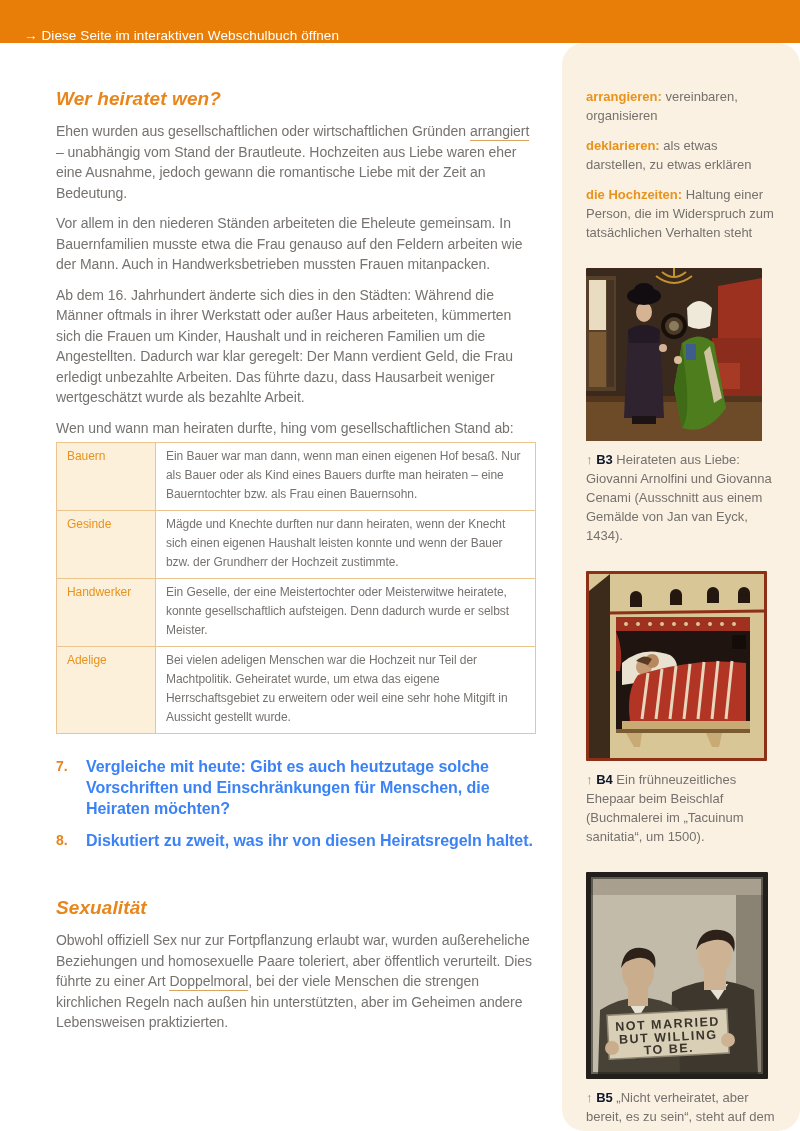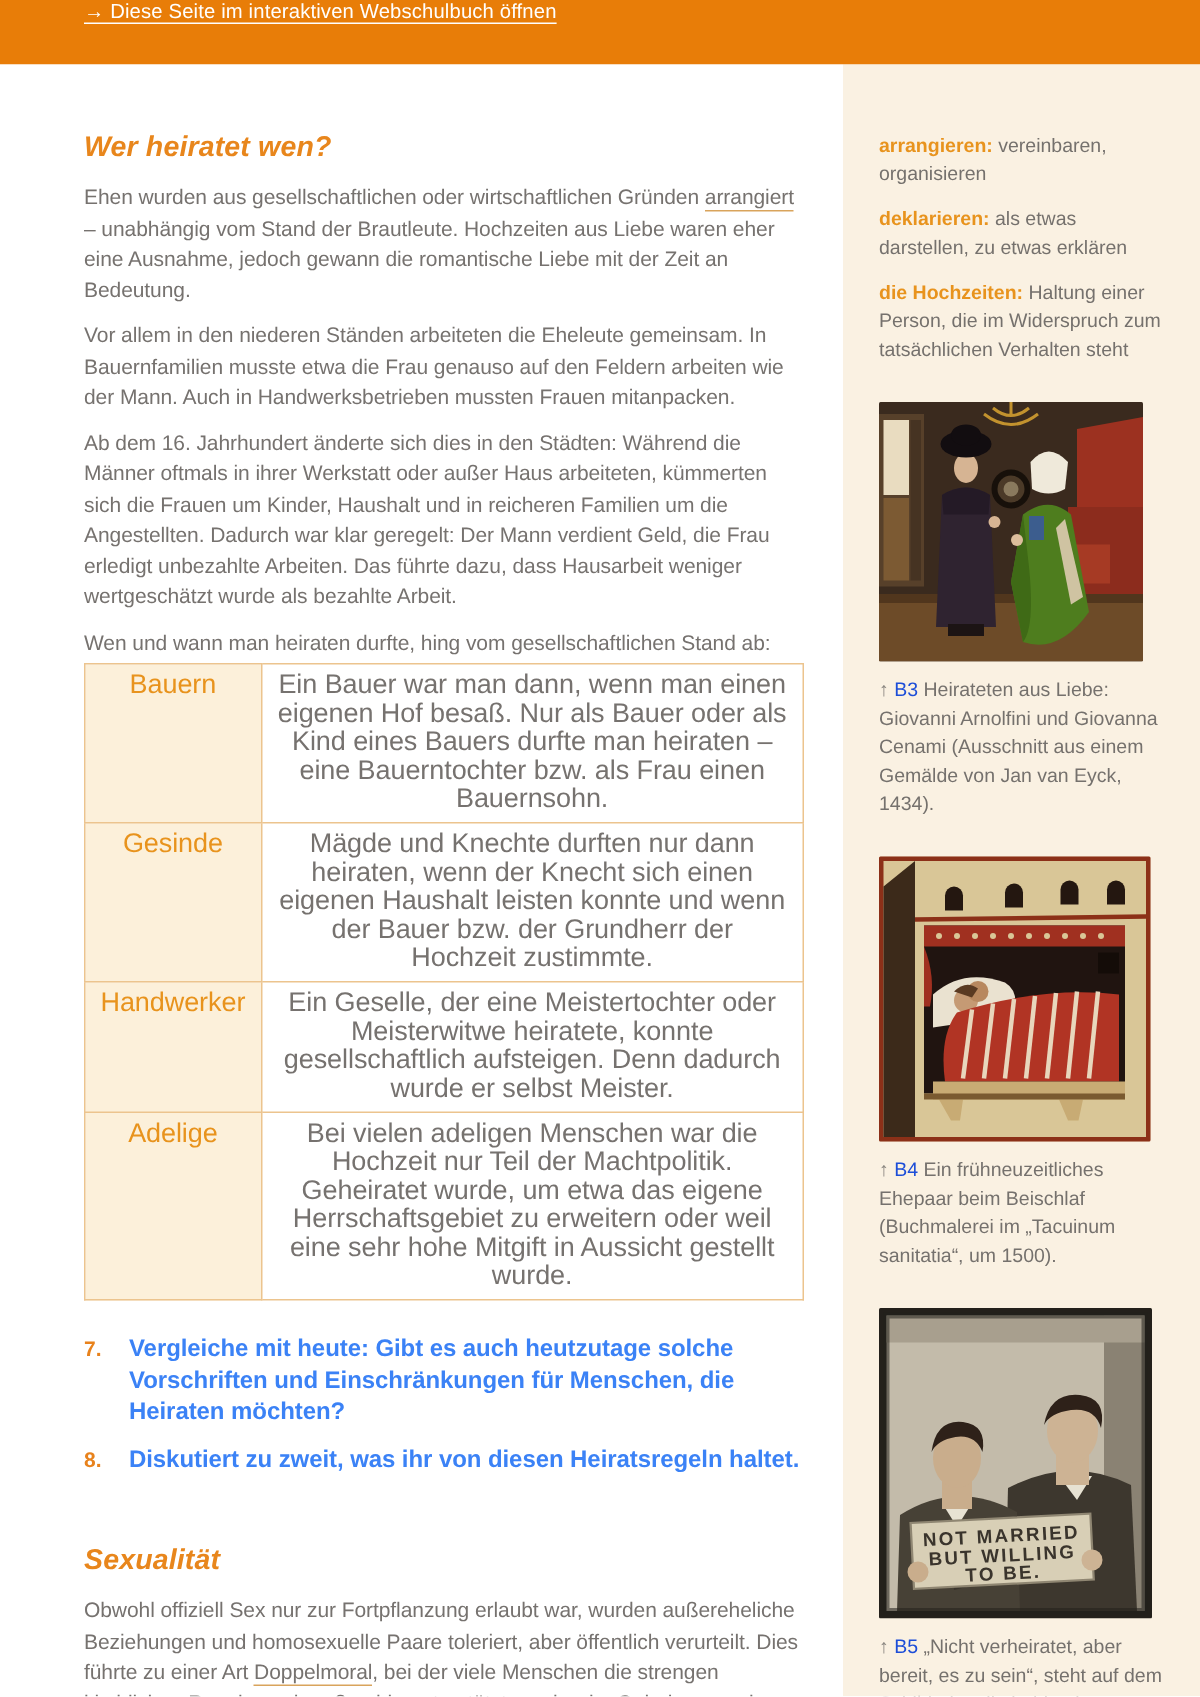--- a/index.html
+++ b/index.html
@@ -7,40 +7,40 @@
   body {
     font-family:"Liberation Sans", sans-serif;
     background:#ffffff;
     -webkit-font-smoothing:antialiased;
   }
   .page { position:relative; width:800px; height:1131px; background:#ffffff; overflow:hidden; }
 
   
   .topbar {
     position:absolute; top:0; left:0; width:800px; height:43px;
-    background:#e87d08; display:flex; align-items:flex-start; padding-left:56px;
+    background:#e87d08; display:flex; align-items:flex-end; padding-left:24px;
   }
   .toplink {
     color:#ffffff; font-size:13.5px; letter-spacing:0.1px;
     text-decoration:underline; text-underline-offset:3px; cursor:pointer;
   }
 
   
   .sidebar {
     position:absolute; top:43px; right:0; width:238px; height:1088px;
-    background:#faf1e2; padding:44px 25px 0 24px;
+    background:#faf1e2; padding:44px 25px 0 24px;border-radius:22px;
   }
   .vocab { font-size:13px; line-height:19px; color:#75716d; margin-bottom:11px; }
   .vocab .term { color:#e8931d; font-weight:bold; }
   .figure { margin-top:26px; }
   .figure:first-of-type { margin-top:26px; }
   .figimg { display:block; border-radius:1px; }
   .fig-caption { font-size:13px; line-height:19px; color:#75716d; margin-top:9px; }
   .fig-caption .arrow { color:#8a8680; }
-  .fig-caption .figlabel { color:#1d4ed8; font-weight:normal; }
+  .fig-caption .figlabel { color:#0f172a; font-weight:bold; }
 
   
   .main {
     position:absolute; top:43px; left:0; width:562px;
     padding:45px 26px 0 56px; background:#ffffff;
   }
   .section-heading {
     color:#e8861c; font-size:19px; font-weight:bold; letter-spacing:0.1px;
     margin-bottom:11px;
     font-style:italic;
@@ -54,22 +54,22 @@
     border-bottom:1.5px solid #d9a45c; padding-bottom:0.5px;
   }
 
   
   .stand-table {
     width:100%; border-collapse:collapse; margin:2px 0 22px 0;
   }
   .stand-table td {
     border:1.5px solid #ecc astray;
     border:1.5px solid #ecc48e;
-    font-size:18px; line-height:19px; letter-spacing:-0.05px;
-    padding:4px 10px 6px 10px; vertical-align:top;text-align:center;
+    font-size:12px; line-height:19px; letter-spacing:-0.05px;
+    padding:4px 10px 6px 10px; vertical-align:top;
   }
   td.rowlabel { width:99px; background:#fcf0da; color:#e8931d; }
   td.rowdesc  { color:#76726f; background:#ffffff; }
 
   
   .task { display:flex; margin-bottom:11px; }
   .task .num {
     min-width:30px; color:#e8821c; font-weight:bold;
     font-size:14px; line-height:21px;
   }

